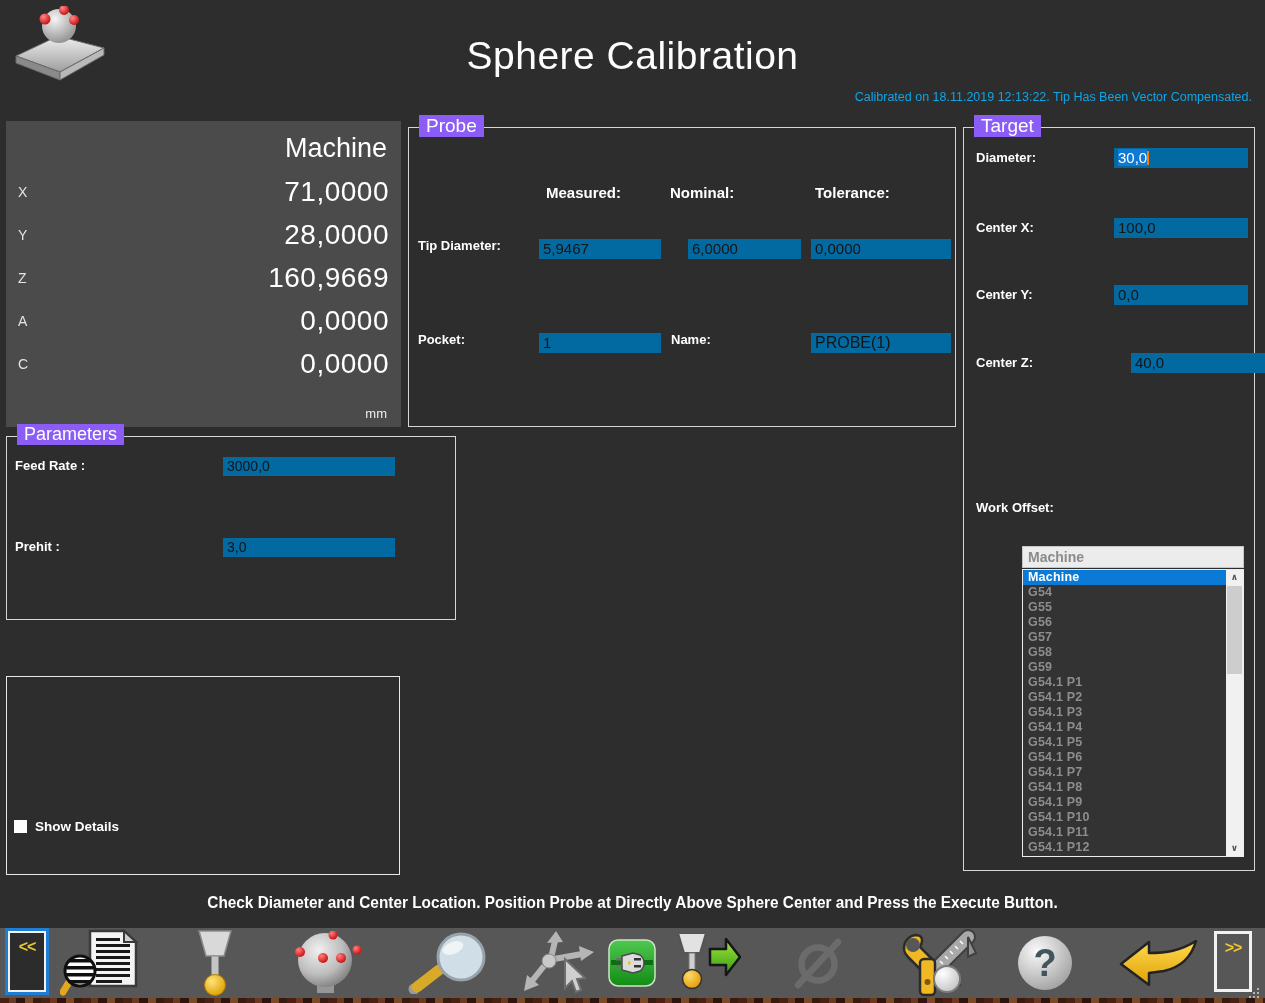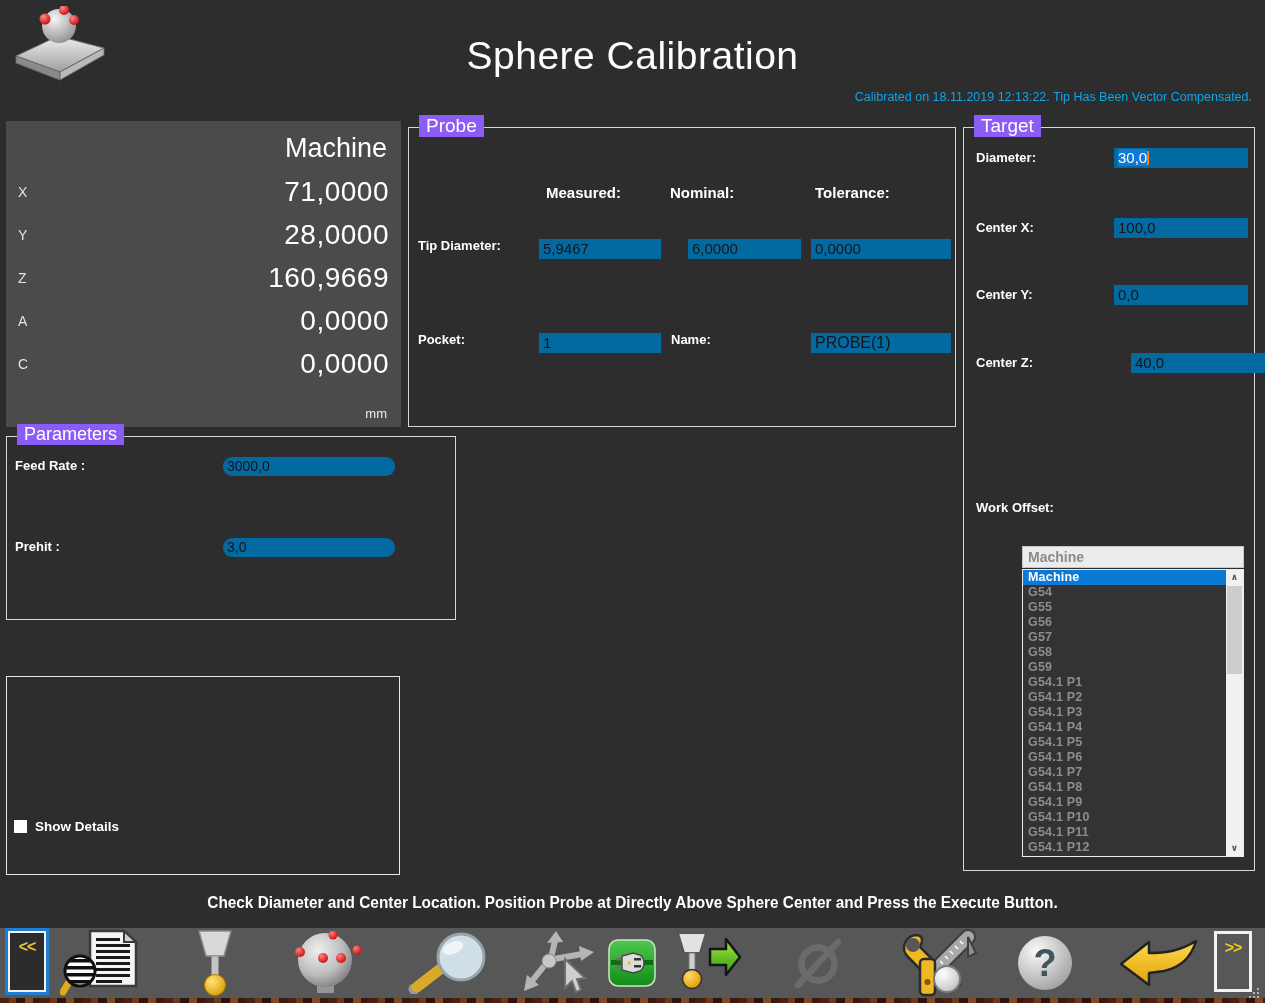--- a/index.html
+++ b/index.html
@@ -27,21 +27,21 @@
   .legend{position:absolute;top:-13px;left:10px;background:#8b5cf6;padding:0 7px;
     font-size:19px;font-weight:400;color:#fff;}
   .probe-box{left:408px;top:127px;width:548px;height:300px;}
   .target-box{left:963px;top:127px;width:292px;height:744px;}
   .params-box{left:6px;top:436px;width:450px;height:184px;}
   .params-box .legend{font-size:18px;}
   .form-label{position:absolute;font-size:13px;font-weight:700;color:#fff;white-space:nowrap;}
   .p-col{position:absolute;top:56px;font-size:15px;font-weight:700;color:#fff;}
   .tb{position:absolute;background:#0369a1;color:#151515;font-size:15px;line-height:20px;
     height:20px;padding:0 4px;box-sizing:border-box;white-space:nowrap;overflow:hidden;}
-  .params-box .tb{font-size:14px;height:19px;line-height:19px;border-radius:9px;}
+  .params-box .tb{font-size:14px;height:19px;line-height:19px;}
   .sel{background:#0e7ad6;color:#fff;}
   .caret{display:inline-block;width:2px;height:14px;background:#ff7b00;vertical-align:-2px;}
   
   .combo{position:absolute;left:58px;top:418px;width:222px;height:22px;background:#ececec;
     border:1px solid #c6c6c6;box-sizing:border-box;font-size:14px;font-weight:700;
     color:#8b8b8b;line-height:20px;padding:0 5px;}
   .offset-list{position:absolute;left:58px;top:441px;width:222px;height:288px;
     background:#333;border:1px solid #ececec;box-sizing:border-box;overflow:hidden;}
   .offset-items{position:absolute;left:0;top:0;right:17px;bottom:0;overflow:hidden;}
   .offset-item{height:15px;line-height:15px;font-size:12.5px;font-weight:700;

